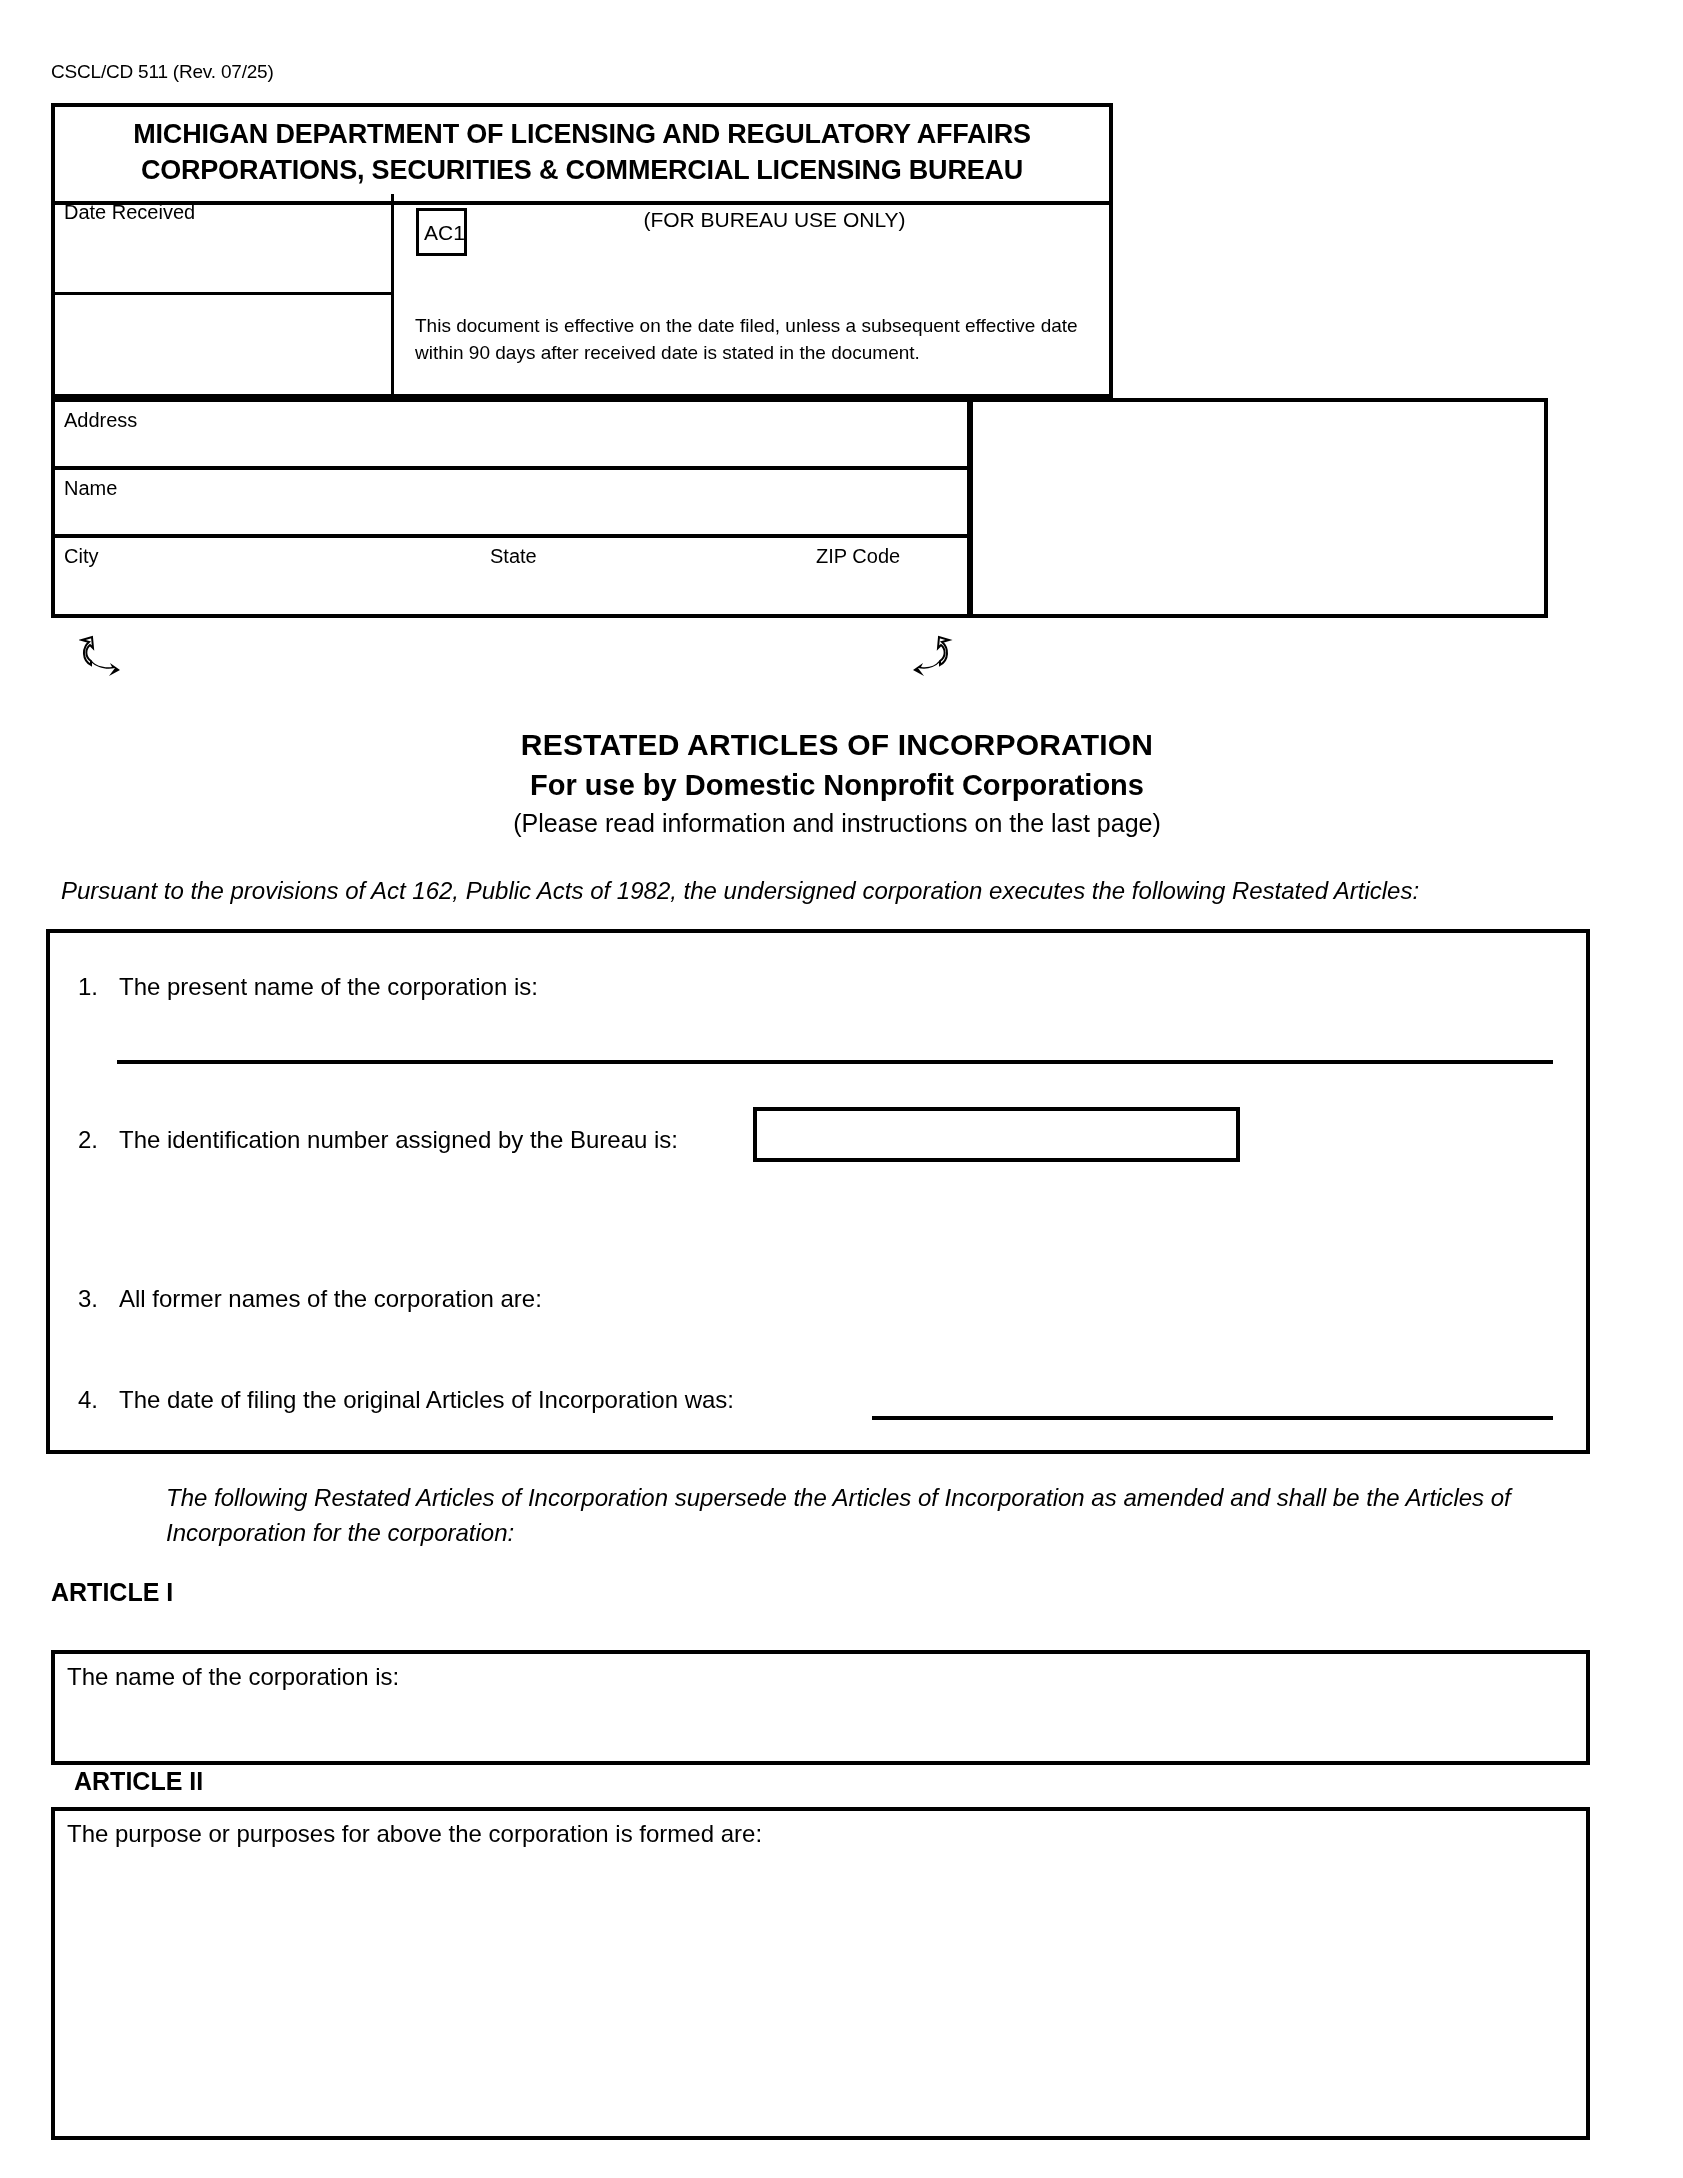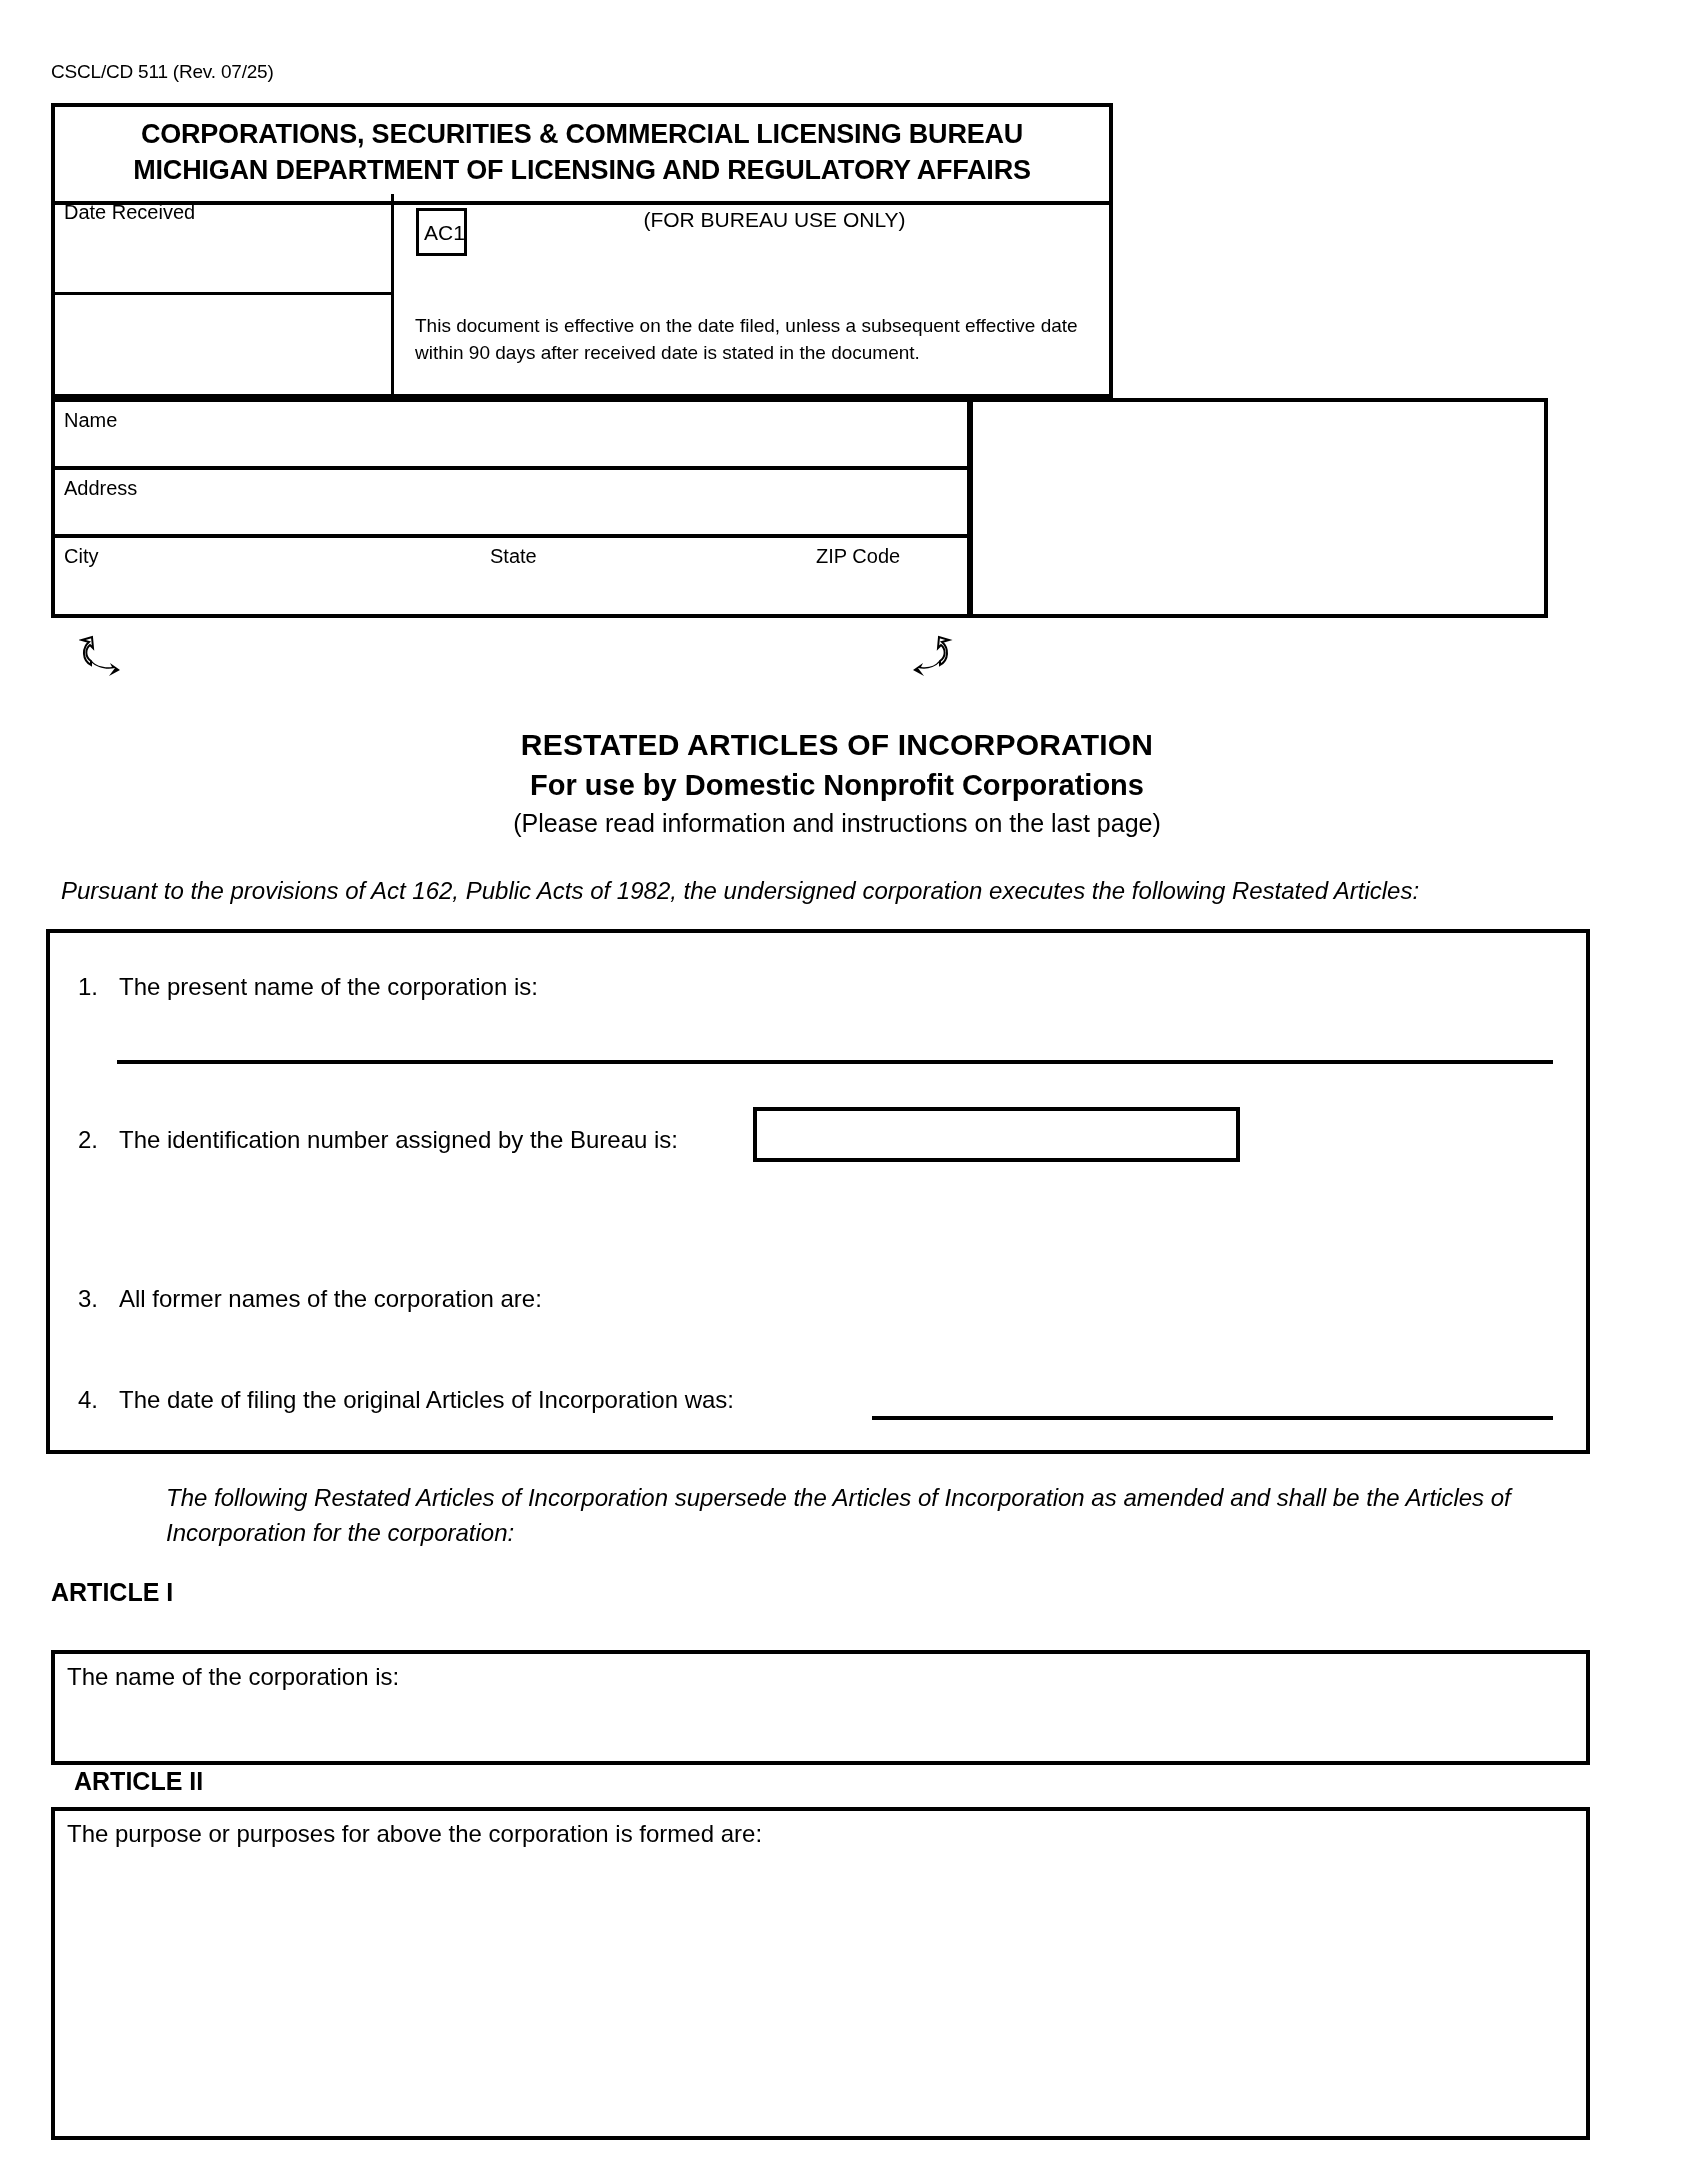--- a/index.html
+++ b/index.html
@@ -309,45 +309,45 @@
   .art2-box     { top: 1807px; height: 333px; }
 </style>
 </head>
 <body>
 
 <div class="page">
 
   <div class="form-number">CSCL/CD 511 (Rev. 07/25)</div>
 
   <div class="agency-box">
+    <div class="agency-line">MICHIGAN DEPARTMENT OF LICENSING AND REGULATORY AFFAIRS</div>
     <div class="agency-line">CORPORATIONS, SECURITIES &amp; COMMERCIAL LICENSING BUREAU</div>
-    <div class="agency-line">MICHIGAN DEPARTMENT OF LICENSING AND REGULATORY AFFAIRS</div>
   </div>
 
   <div class="bureau-grid">
     <div class="bureau-left">
       <div class="date-received-cell">
         <div class="date-received-label">Date Received</div>
       </div>
       <div></div>
     </div>
     <div class="bureau-right">
       <div class="ac1-box">AC1</div>
       <div class="bureau-use-label">(FOR BUREAU USE ONLY)</div>
       <div class="effective-note">This document is effective on the date filed, unless a subsequent effective date within 90 days after received date is stated in the document.</div>
     </div>
   </div>
 
   <div class="na-block">
     <div class="na-left">
       <div class="na-row">
-        <span class="na-label">Name</span>
+        <span class="na-label">Address</span>
       </div>
       <div class="na-row">
-        <span class="na-label">Address</span>
+        <span class="na-label">Name</span>
       </div>
       <div class="na-row last">
         <span class="na-label">City</span>
         <span class="na-label state">State</span>
         <span class="na-label zip">ZIP Code</span>
       </div>
     </div>
     <div class="na-right"></div>
   </div>
 

